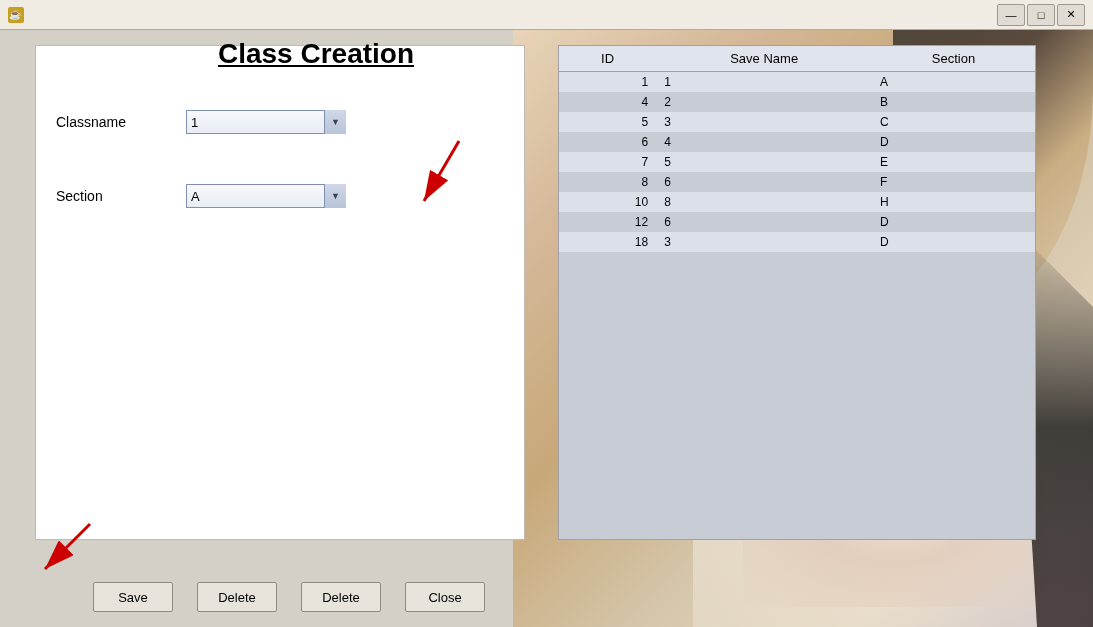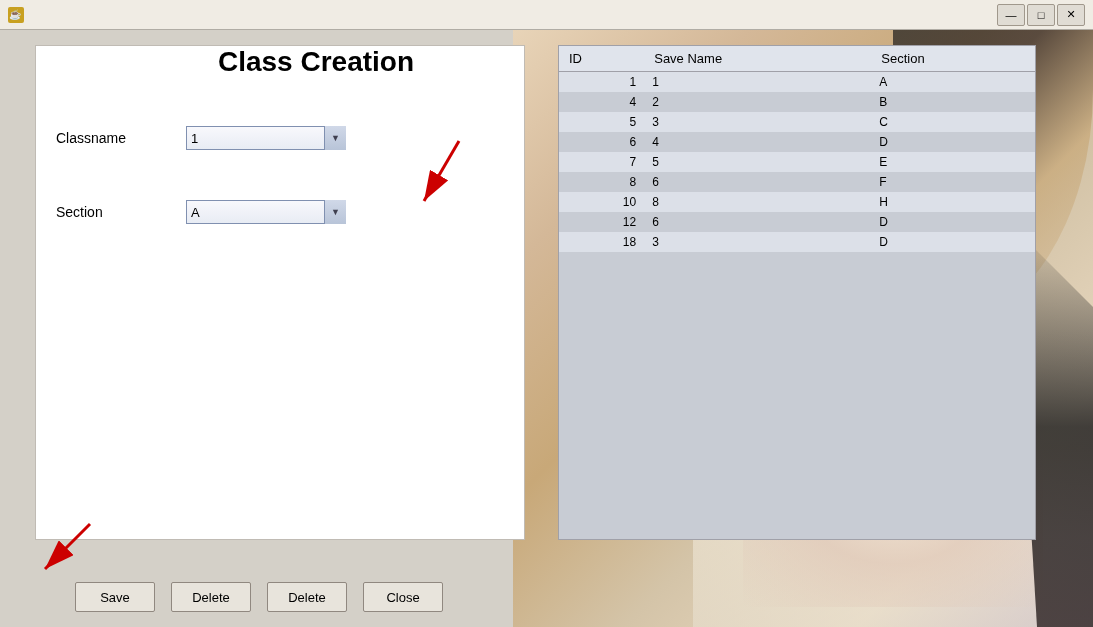--- a/index.html
+++ b/index.html
@@ -96,21 +96,21 @@
       width: 490px;
       height: 495px;
       background: white;
       border: 1px solid #c0bbb4;
       z-index: 5;
       padding: 20px;
     }
 
     
     .form-content {
-      margin-top: 60px;
+      margin-top: 44px;
     }
     .form-row {
       display: flex;
       align-items: center;
       margin-bottom: 50px;
     }
     .form-label {
       width: 130px;
       text-align: left;
       padding-right: 10px;
@@ -162,22 +162,22 @@
       overflow: hidden;
     }
     .data-table {
       width: 100%;
       border-collapse: collapse;
     }
     .data-table thead tr {
       background: #e0e4ec;
     }
     .data-table th {
-      padding: 5px 10px;
-      text-align: left;
+      padding: 5px 16px;
+      text-align: center;
       border-bottom: 1px solid #a0a0a8;
       font-weight: normal;
       font-size: 13px;
       color: #000;
     }
     .data-table td {
       padding: 3px 8px;
       font-size: 12px;
       color: #000;
       text-align: right;
@@ -191,24 +191,24 @@
     .data-table tbody tr:nth-child(odd) {
       background: #dce0e8;
     }
     .data-table tbody tr:nth-child(even) {
       background: #c8ccd4;
     }
 
     
     .bottom-buttons {
       position: absolute;
-      left: 35px;
+      left: 53px;
       bottom: 15px;
       display: flex;
-      gap: 16px;
+      gap: 24px;
       z-index: 10;
       padding-left: 40px;
     }
     .action-btn {
       min-width: 80px;
       height: 30px;
       background: #e8e4dc;
       border: 1px solid #908880;
       border-radius: 2px;
       font-size: 13px;
@@ -222,27 +222,28 @@
       position: absolute;
       left: 30px;
       bottom: 45px;
       z-index: 10;
     }
 
     
     .title-outside {
       position: absolute;
       left: 35px;
-      top: 16px;
+      top: 8px;
       font-size: 28px;
       font-weight: bold;
       z-index: 6;
       color: #000;
       width: 562px;
       text-align: center;
+      text-decoration: underline;
     }
   </style>
 </head>
 <body>
 
 <div class="title-bar">
   <div class="title-bar-left">
     <div class="app-icon">
       <span>☕</span>
     </div>

